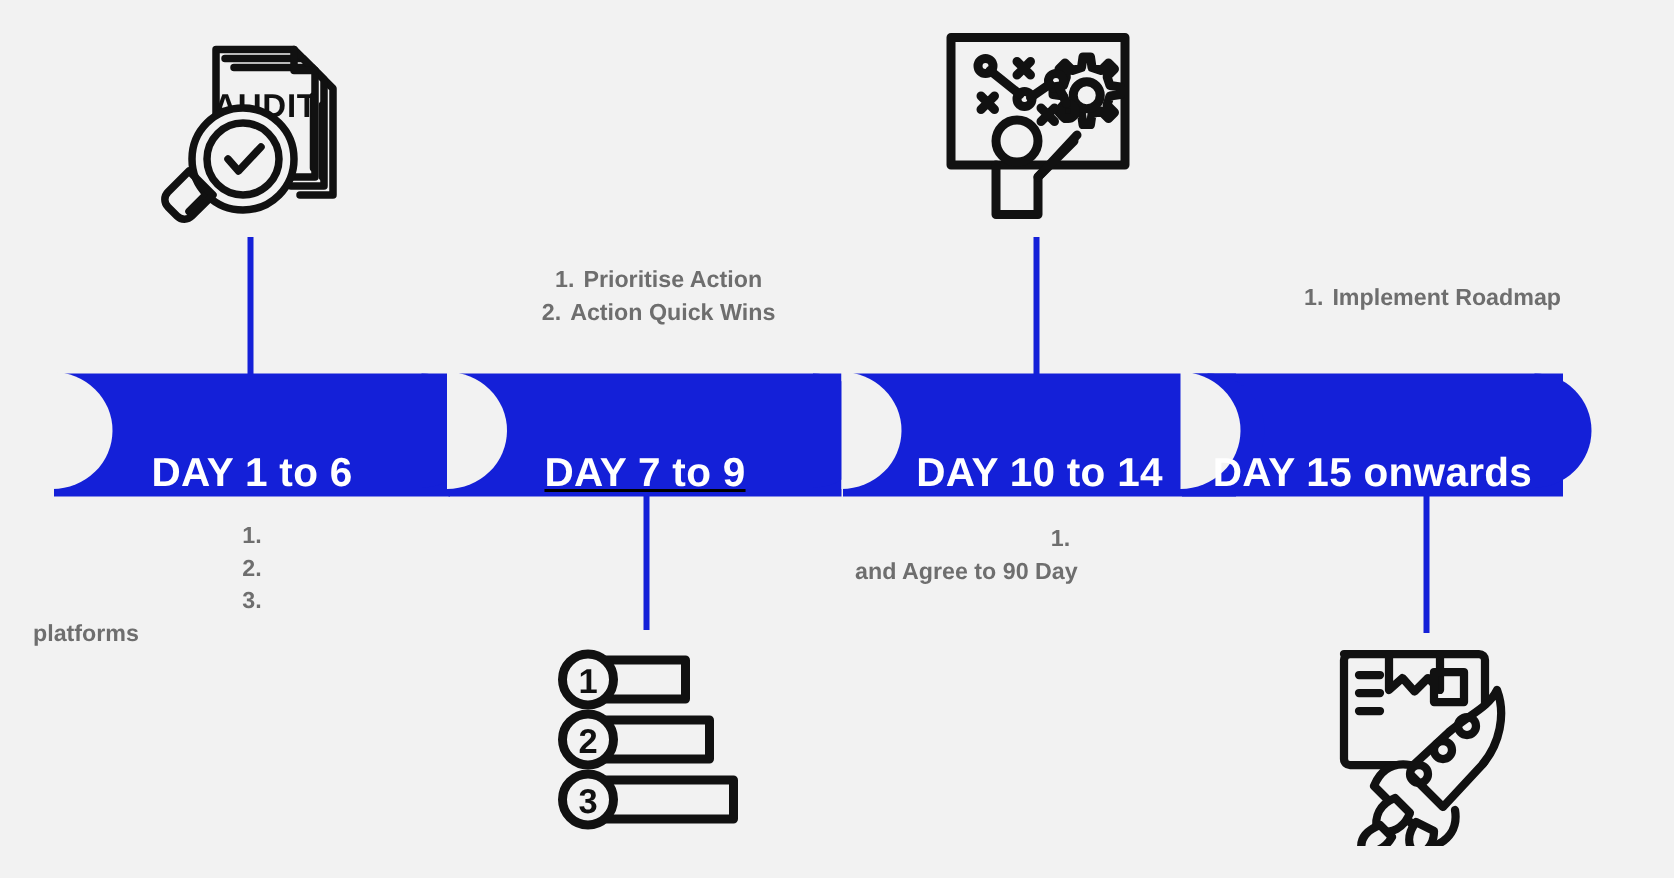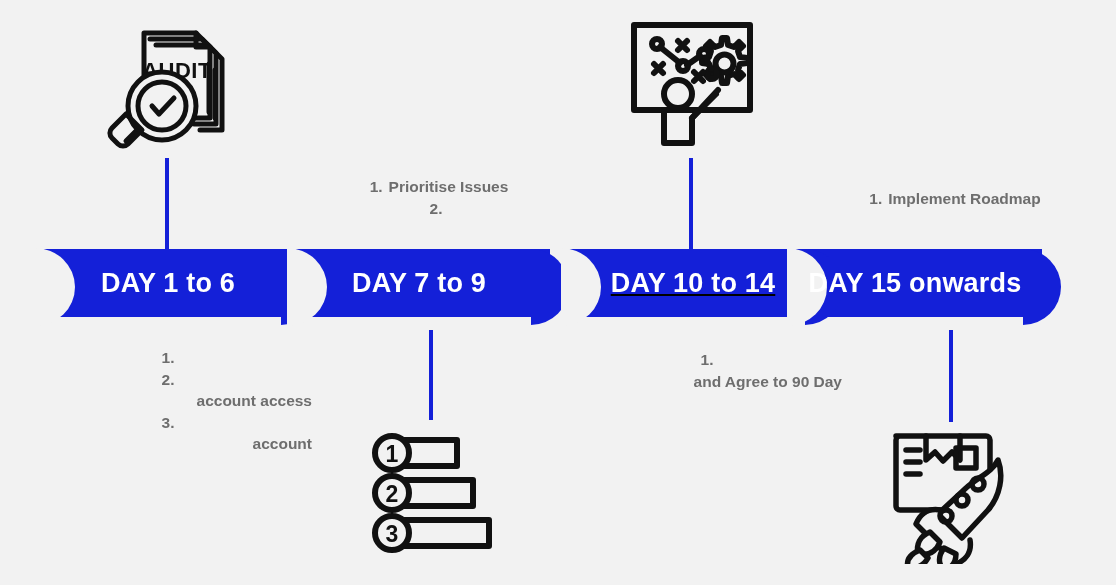--- a/index.html
+++ b/index.html
@@ -15,25 +15,25 @@
   }
   #stage {
     position: relative;
     width: 1116px;
     height: 585px;
   }
 
   
   .bar {
     position: absolute;
-    height: 68px;
+    height: 82px;
     top: 249px;
     background: #1420d8;
     display: flex;
-    align-items: center;
+    align-items: flex-end;
     justify-content: center;
   }
   .bar-label {
     color: #ffffff;
     font-size: 27px;
     font-weight: 700;
     letter-spacing: 0.2px;
     white-space: nowrap;
     position: relative;
     z-index: 3;
@@ -57,22 +57,22 @@
     left: -1px;
     top: -1px;
     width: 40px;
     height: 78px;
     background: #f2f2f2;
     border-radius: 0 40px 40px 0 / 0 39px 39px 0;
     z-index: 2;
   }
 
   #bar1 { left: 36px;  width: 264px; }
-  #bar2 { left: 288px; width: 262px; }
-  #bar3 { left: 562px; width: 262px; text-decoration: underline; }
+  #bar2 { left: 299px; width: 262px; text-decoration: underline; }
+  #bar3 { left: 562px; width: 262px; }
   #bar4 { left: 788px; width: 254px; }
 
   
   .connector {
     position: absolute;
     width: 4px;
     background: #1420d8;
   }
   #conn1 { left: 165px; top: 158px; height: 92px; }
   #conn2 { left: 429px; top: 330px; height: 90px; }
@@ -96,21 +96,21 @@
     width: 21px;
     text-align: right;
     flex: 0 0 auto;
     margin-right: 6px;
   }
   .note-txt {
     text-align: center;
     flex: 0 1 auto;
   }
   .note-cont {
-    text-align: right;
+    text-align: left;
   }
 
   #notes1 { left: 22px;  top: 347px; width: 290px; }
   #notes2 { left: 320px; top: 176px; width: 230px; }
   #notes3 { left: 570px; top: 349px; width: 272px; }
   #notes4 { left: 820px; top: 188px; width: 262px; }
 
   
   .icon-box { position: absolute; }
   #icon-audit    { left: 104px; top: 18px; }
@@ -224,34 +224,34 @@
   <div class="connector" id="conn3"></div>
   <div class="connector" id="conn4"></div>
 
   <div class="notes" id="notes1">
     <div class="note-row">
       <span class="note-num">1.</span>
     </div>
     <div class="note-row">
       <span class="note-num">2.</span>
     </div>
-    <div class="note-cont">account access</div>
     <div class="note-row">
       <span class="note-num">3.</span>
     </div>
-    <div class="note-cont">account</div>
+    <div class="note-cont">platforms</div>
   </div>
 
   <div class="notes" id="notes2">
     <div class="note-row">
       <span class="note-num">1.</span>
-      <span class="note-txt">Prioritise Issues</span>
+      <span class="note-txt">Prioritise Action</span>
     </div>
     <div class="note-row">
       <span class="note-num">2.</span>
+      <span class="note-txt">Action Quick Wins</span>
     </div>
   </div>
 
   <div class="notes" id="notes3">
     <div class="note-row">
       <span class="note-num">1.</span>
     </div>
     <div class="note-cont">and Agree to 90 Day</div>
   </div>
 

